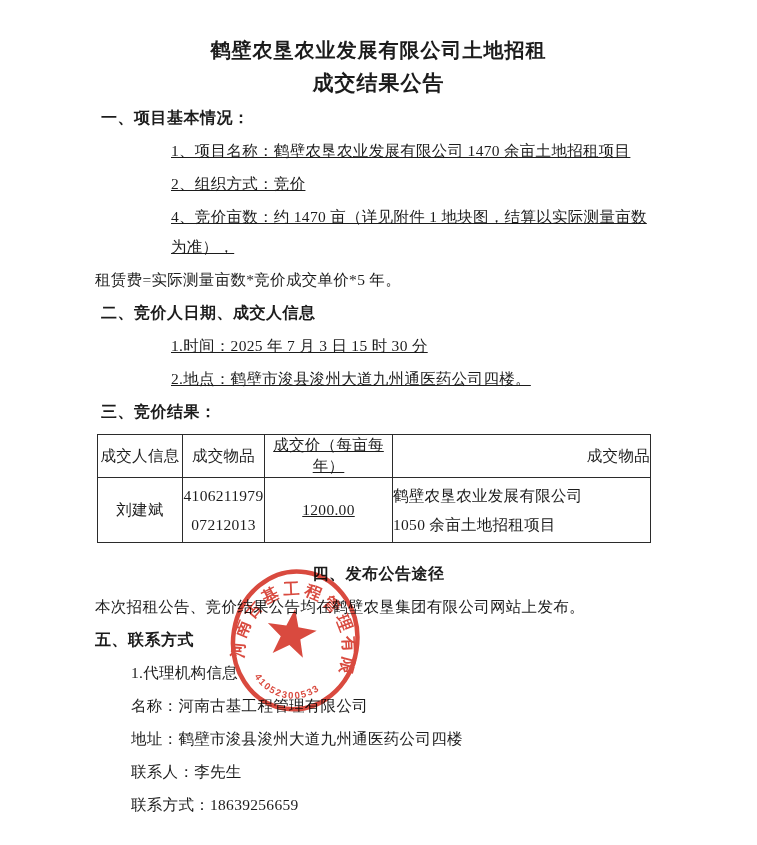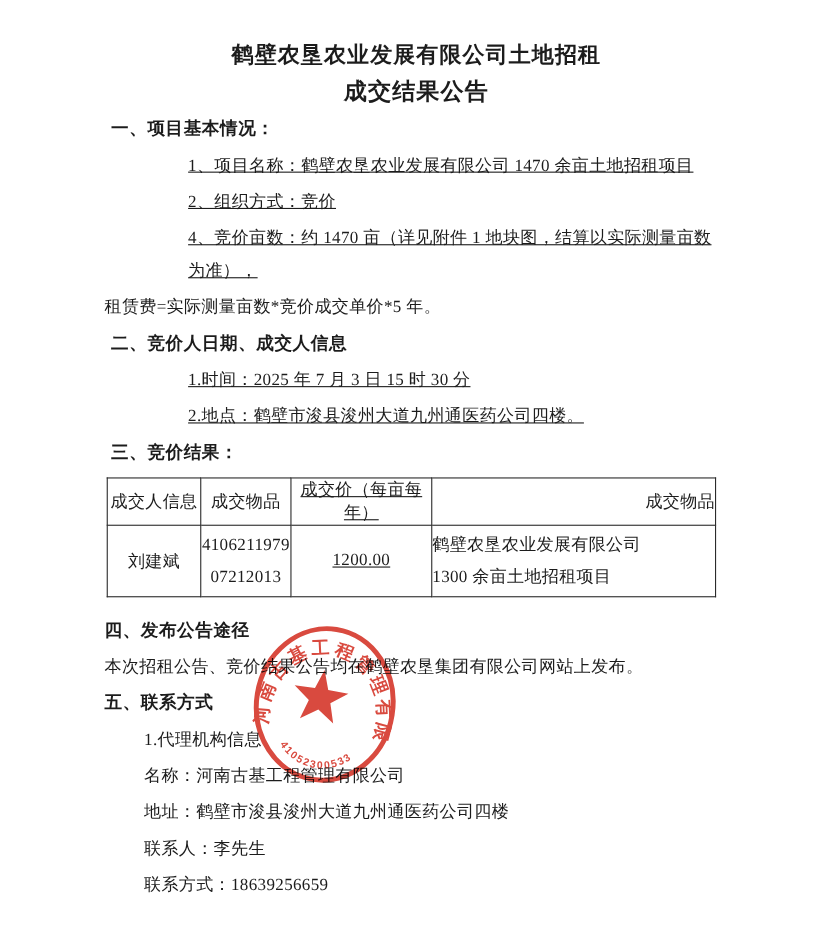--- a/index.html
+++ b/index.html
@@ -58,21 +58,21 @@
     letter-spacing: 0.3px;
   }
   table.result thead th { height: 36px; text-align: center; }
   table.result tbody td { height: 64px; }
   .c1 { width: 84px; text-align: center; }
   .c2 { width: 81px; text-align: center; }
   .c3 { width: 127px; text-align: center; text-decoration: underline; }
   .c4 { width: 257px; }
   td.c4 { padding-left: 10px; text-align: left; }
   .two-line div { line-height: 29px; }
-  .sec4 { margin-top: 16px; }
+  .sec4 { margin-top: 16px; text-align: center; }
   .stamp {
     position: absolute;
     left: 228px;
     top: 564px;
     width: 142px;
     height: 156px;
     mix-blend-mode: multiply;
     opacity: 0.93;
     transform: rotate(9deg);
     pointer-events: none;
@@ -111,21 +111,21 @@
       <tbody>
         <tr>
           <td class="c1">刘建斌</td>
           <td class="c2 two-line">
             <div>4106211979</div>
             <div>07212013</div>
           </td>
           <td class="c3">1200.00</td>
           <td class="c4 two-line">
             <div>鹤壁农垦农业发展有限公司</div>
-            <div>1300 余亩土地招租项目</div>
+            <div>1050 余亩土地招租项目</div>
           </td>
         </tr>
       </tbody>
     </table>
 
     <div class="h-sec sec4">四、发布公告途径</div>
     <div class="line">本次招租公告、竞价结果公告均在鹤壁农垦集团有限公司网站上发布。</div>
 
     <div class="h-sec">五、联系方式</div>
     <div class="line ind2">1.代理机构信息</div>

